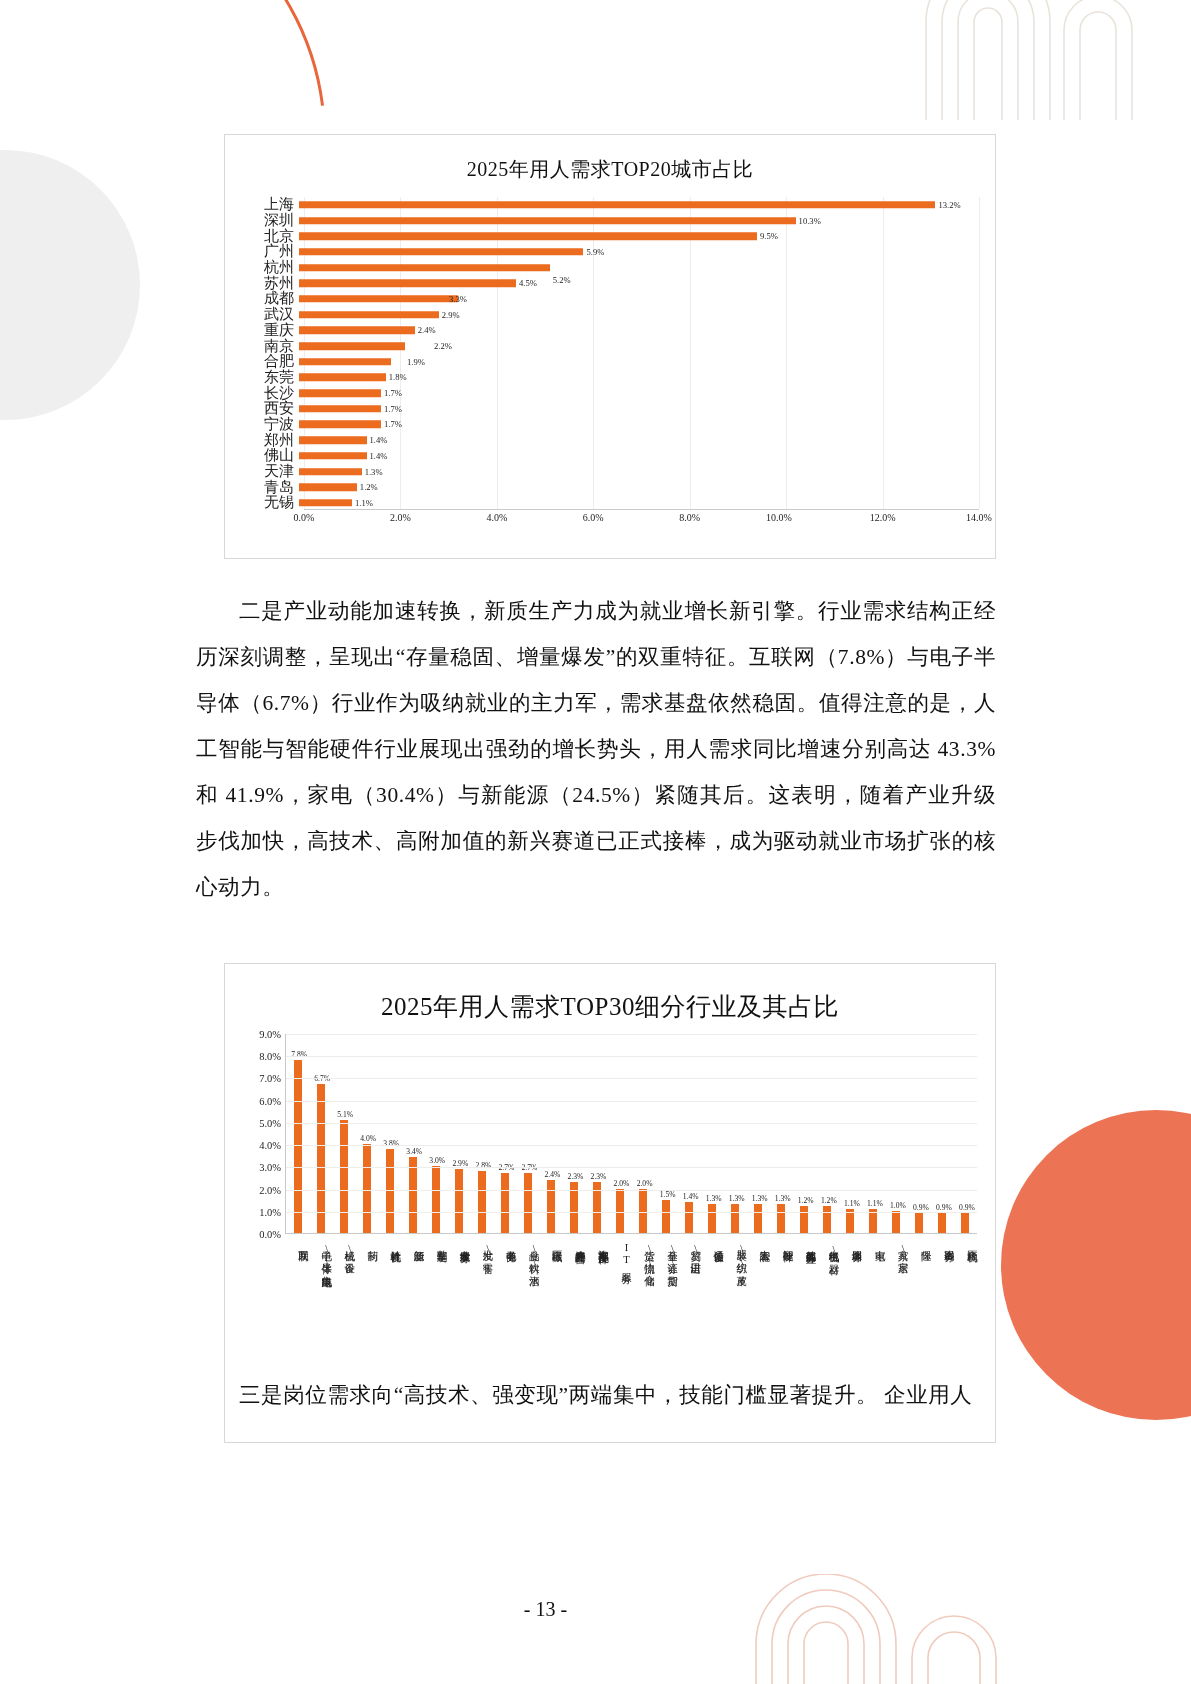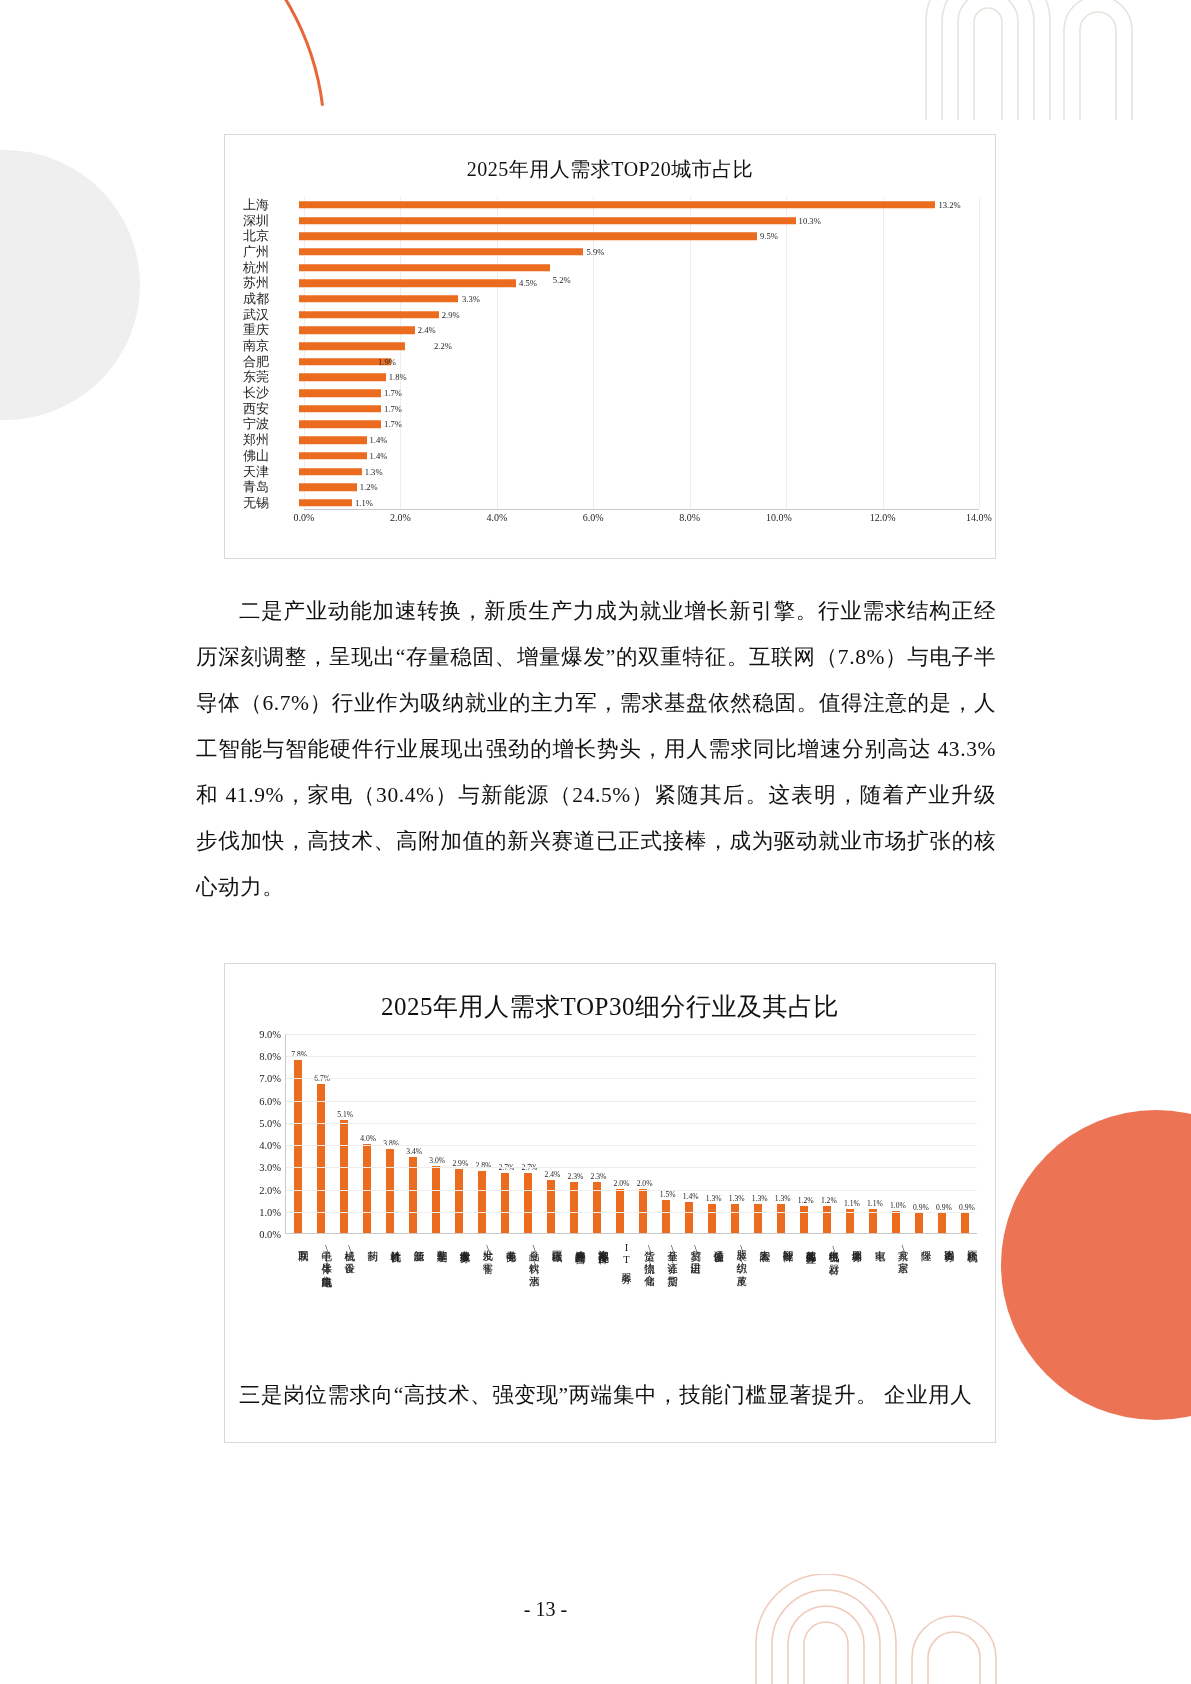--- a/index.html
+++ b/index.html
@@ -82,23 +82,23 @@
     width: 736px; height: 312px;
   }
   .hb-row {
     position: relative;
     height: 15.7px;
     display: flex;
     align-items: center;
   }
   .hb-label {
     width: 56px;
-    text-align: left;
+    text-align: right;
     padding-right: 5px;
-    font-size: 13px;
+    font-size: 15px;
     font-family: Liberation Serif, serif;
     color: #222;
     box-sizing: border-box;
     white-space: nowrap;
   }
   .hb-track {
     position: relative;
     flex: 1;
     height: 100%;
   }
@@ -339,21 +339,21 @@
             <div class="hb-label">苏州</div>
             <div class="hb-track">
               <div class="hb-bar" style="width: 216.964px; background: rgb(236, 108, 31);"></div>
               <div class="hb-val" style="left: 216.964px;">4.5%</div>
             </div>
           </div>
           <div class="hb-row">
             <div class="hb-label">成都</div>
             <div class="hb-track">
               <div class="hb-bar" style="width: 159.107px; background: rgb(236, 108, 31);"></div>
-              <div class="hb-val" style="left: 160px;">3.3%</div>
+              <div class="hb-val" style="left: 147px;">3.3%</div>
             </div>
           </div>
           <div class="hb-row">
             <div class="hb-label">武汉</div>
             <div class="hb-track">
               <div class="hb-bar" style="width: 139.821px; background: rgb(236, 108, 31);"></div>
               <div class="hb-val" style="left: 139.821px;">2.9%</div>
             </div>
           </div>
           <div class="hb-row">
@@ -367,21 +367,21 @@
             <div class="hb-label">南京</div>
             <div class="hb-track">
               <div class="hb-bar" style="width: 106.071px; background: rgb(236, 108, 31);"></div>
               <div class="hb-val" style="left: 106.071px; padding-left: 29px;">2.2%</div>
             </div>
           </div>
           <div class="hb-row">
             <div class="hb-label">合肥</div>
             <div class="hb-track">
               <div class="hb-bar" style="width: 91.6071px; background: rgb(236, 108, 31);"></div>
-              <div class="hb-val" style="left: 76px;">1.9%</div>
+              <div class="hb-val" style="left: 105px;">1.9%</div>
             </div>
           </div>
           <div class="hb-row">
             <div class="hb-label">东莞</div>
             <div class="hb-track">
               <div class="hb-bar" style="width: 86.7857px; background: rgb(236, 108, 31);"></div>
               <div class="hb-val" style="left: 86.7857px;">1.8%</div>
             </div>
           </div>
           <div class="hb-row">

